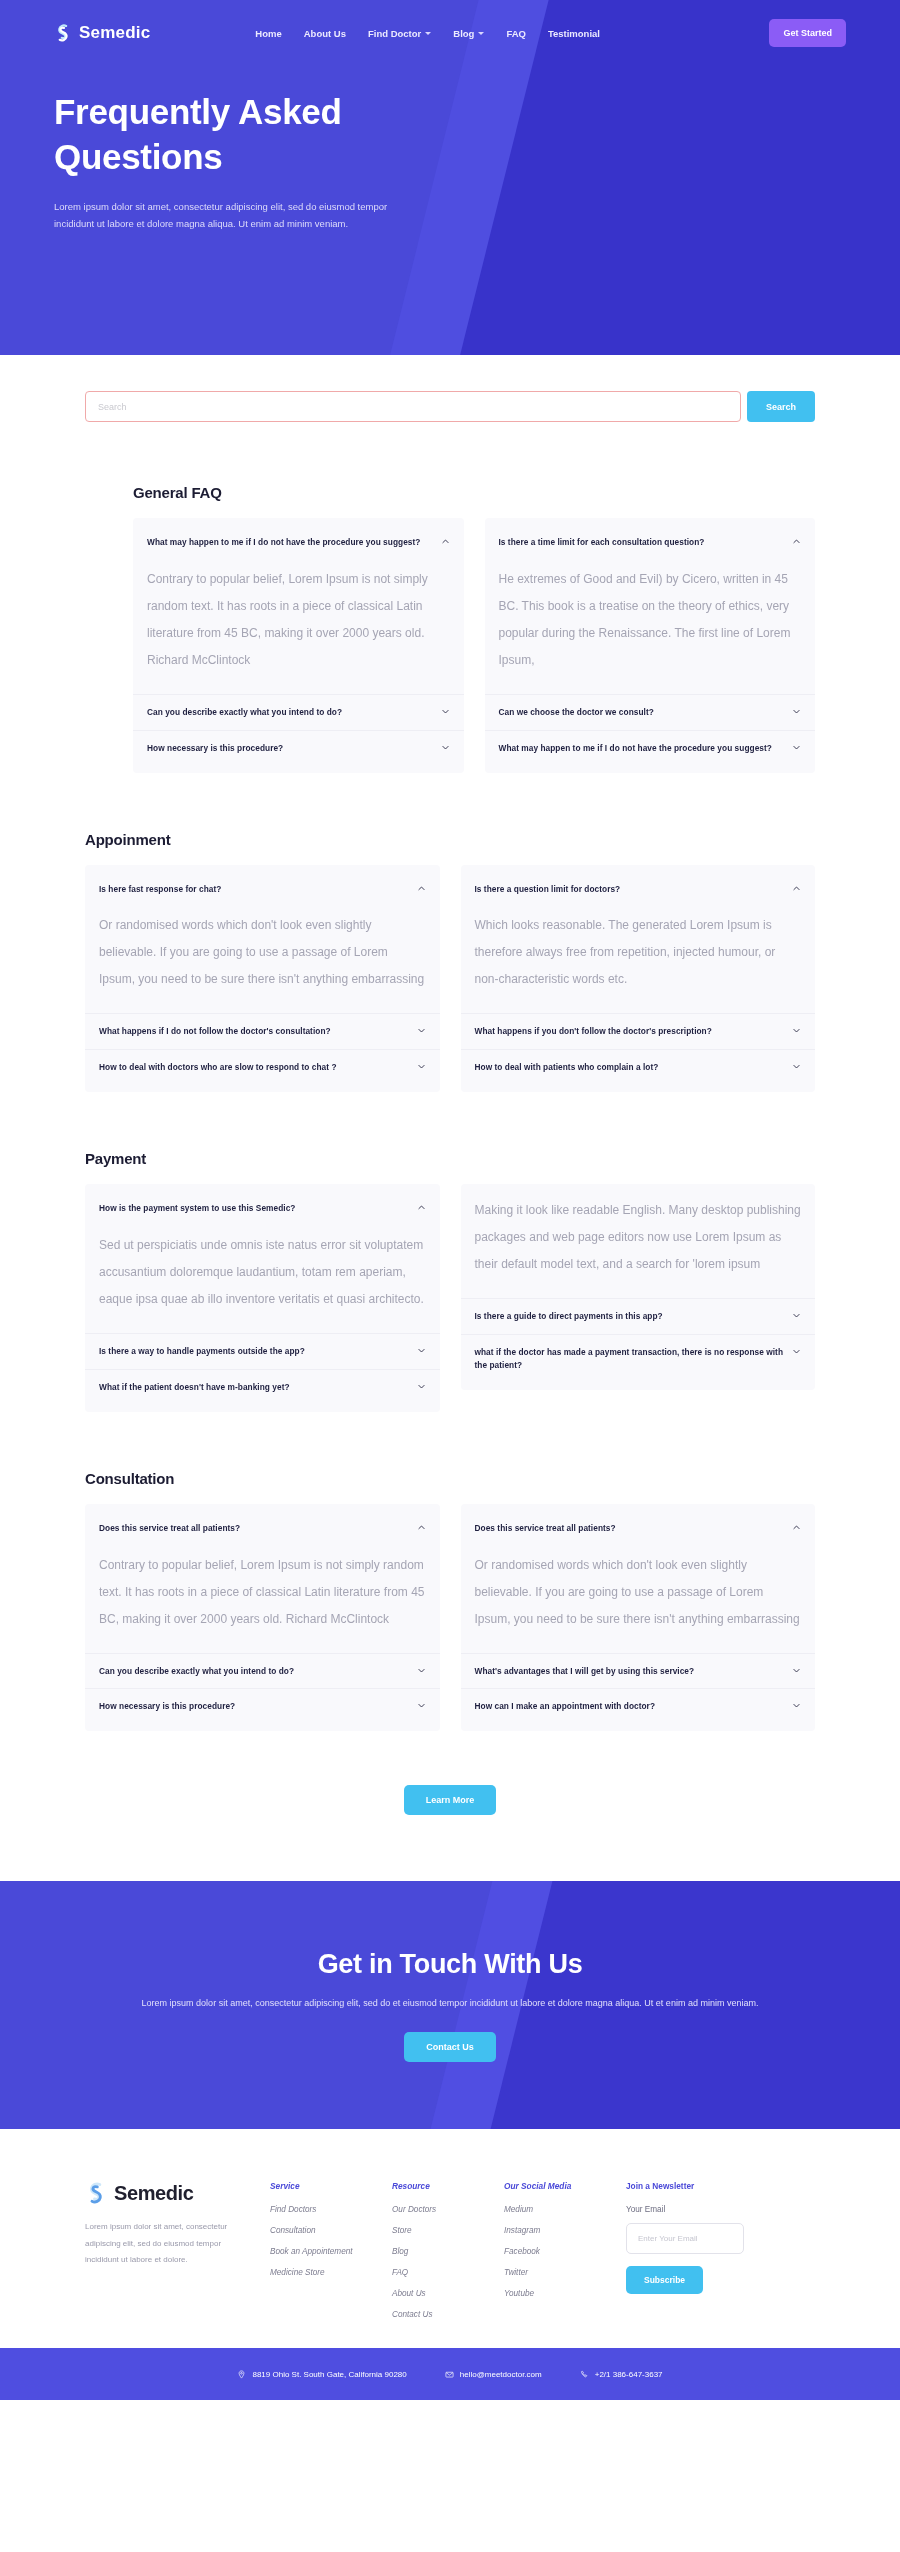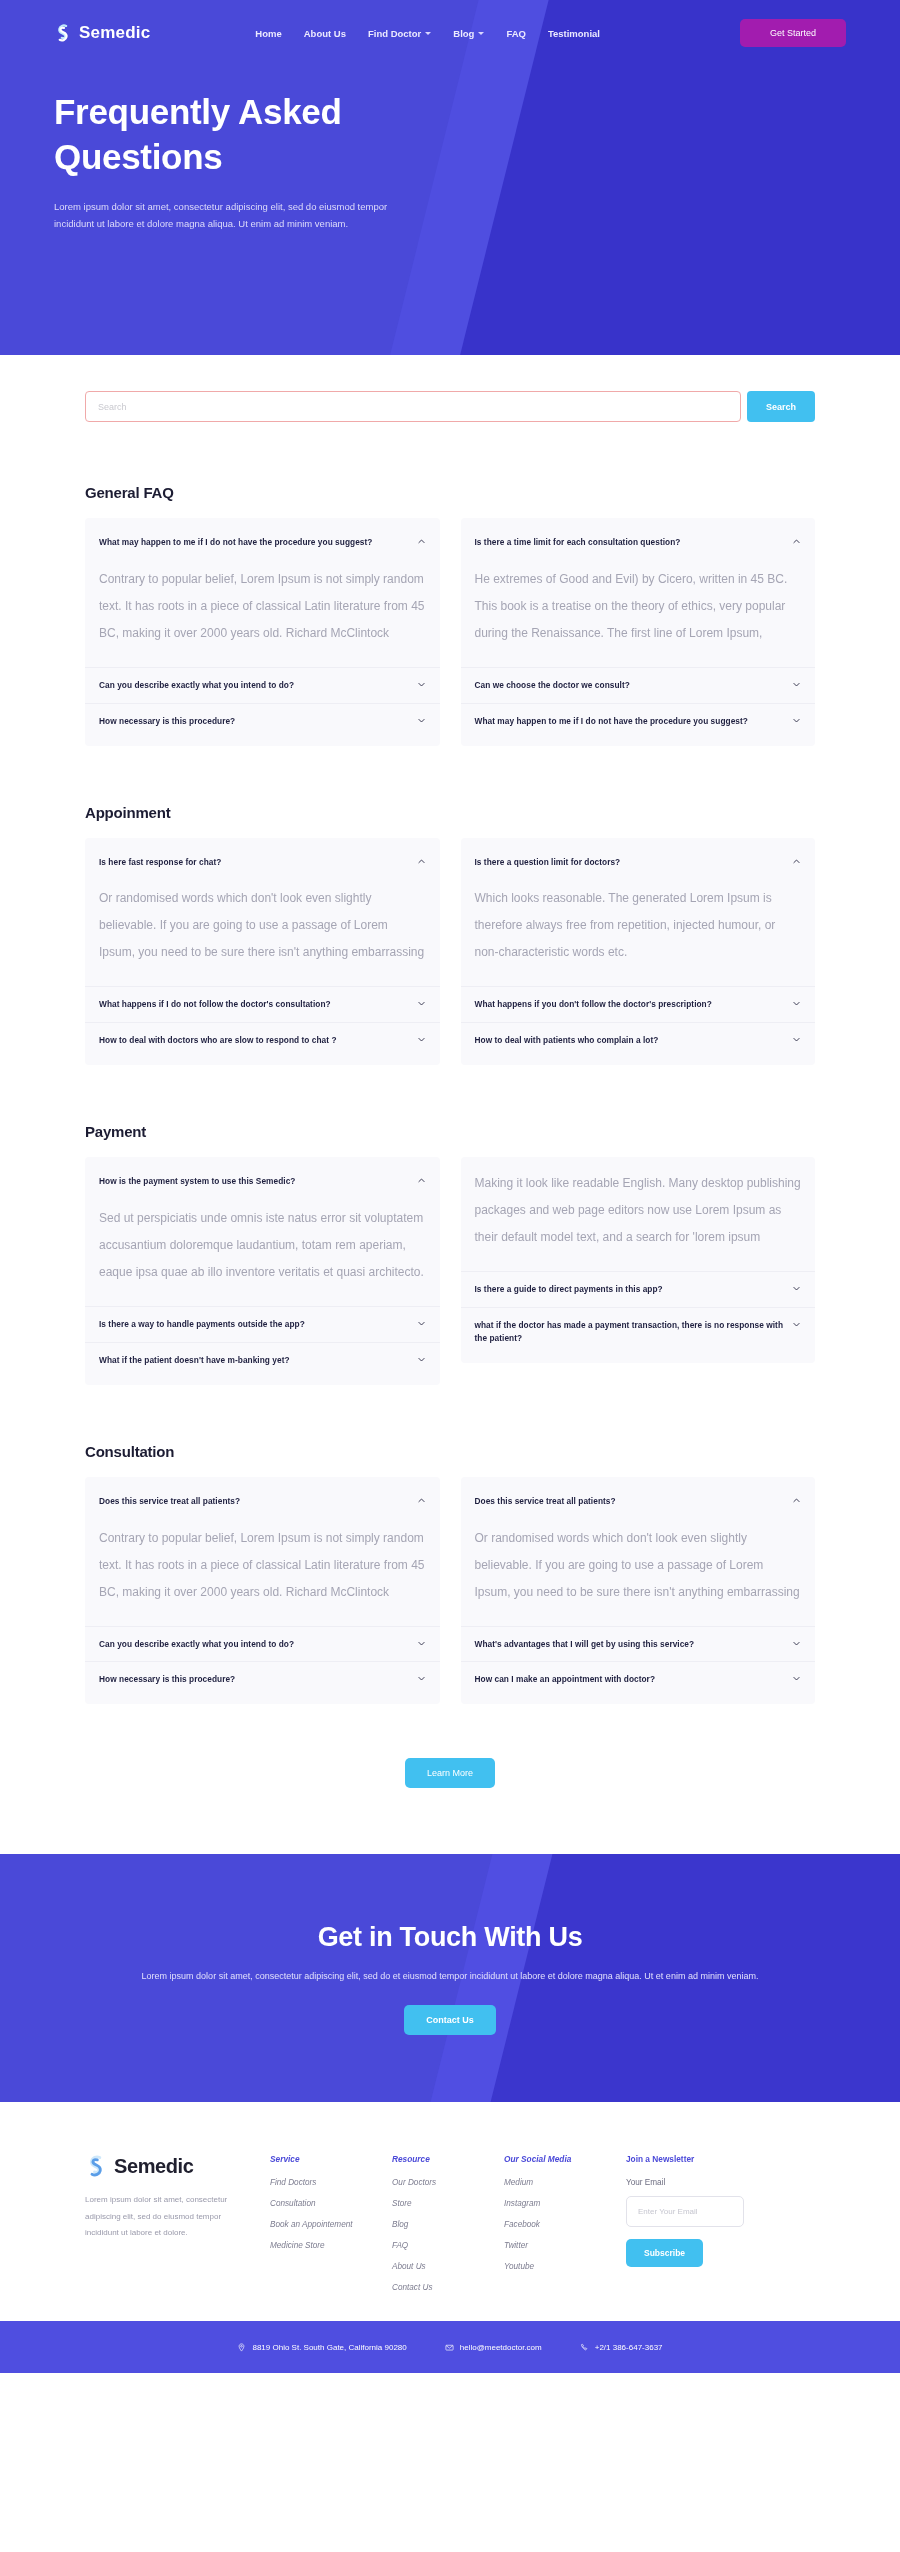--- a/index.html
+++ b/index.html
@@ -52,24 +52,24 @@
   }
   .caret {
     width: 0; height: 0;
     border-left: 3px solid transparent;
     border-right: 3px solid transparent;
     border-top: 3.5px solid #d9d6ff;
     display: inline-block;
   }
   .btn-started {
     margin-left: auto;
-    background: #a21caf;
-    color: #fff; font-size: 9px; font-weight: 400;
+    background: #8b5cf6;
+    color: #fff; font-size: 9px; font-weight: 700;
     border: none; border-radius: 5px;
-    padding: 9px 30px; cursor: pointer;
+    padding: 9px 14px; cursor: pointer;
     white-space: nowrap;
   }
 
   .hero-body { position: relative; z-index: 5; padding: 44px 54px 0 54px; }
   .hero-title {
     color: #fff; font-size: 35px; line-height: 1.28; font-weight: 700;
     letter-spacing: -0.3px; max-width: 420px;
   }
   .hero-sub {
     margin-top: 18px;
@@ -94,21 +94,21 @@
     margin-left: 6px;
     width: 68px; height: 31px;
     background: #41c0f0; color: #fff;
     border: none; border-radius: 4px;
     font-size: 9px; font-weight: 700; cursor: pointer;
     font-family: "Liberation Sans", sans-serif;
   }
 
   
   .faq-section { padding: 0 85px; margin-top: 58px; }
-  .faq-section.first { margin-top: 62px; }
+  .faq-section.first { margin-top: 62px; margin-left: 48px; }
   .faq-heading {
     font-size: 15px; font-weight: 700; color: #1c1c33;
     letter-spacing: -0.2px; margin-bottom: 17px;
   }
   .faq-cols { display: flex; gap: 21px; align-items: flex-start; }
   .faq-col {
     flex: 1; background: #f9f9fc; border-radius: 4px;
     padding: 7px 0;
   }
   .acc-item { padding: 0 14px; }
@@ -129,21 +129,21 @@
     font-size: 12px; color: #a5a5b4; line-height: 2.25;
     padding: 6px 0 20px 0;
   }
 
   
   .learnmore-wrap {
     padding: 54px 0 66px 0; text-align: center; background: #fff;
   }
   .btn-learn {
     background: #41c0f0; color: #fff; border: none; border-radius: 5px;
-    font-size: 9px; font-weight: 400; padding: 10px 22px; cursor: pointer;
+    font-size: 9px; font-weight: 700; padding: 10px 22px; cursor: pointer;
     font-family: "Liberation Sans", sans-serif;
   }
 
   
   .cta {
     position: relative; width: 900px; height: 248px;
     background: #4a49d8; overflow: hidden;
     display: flex; flex-direction: column;
     align-items: center; justify-content: center;
   }

